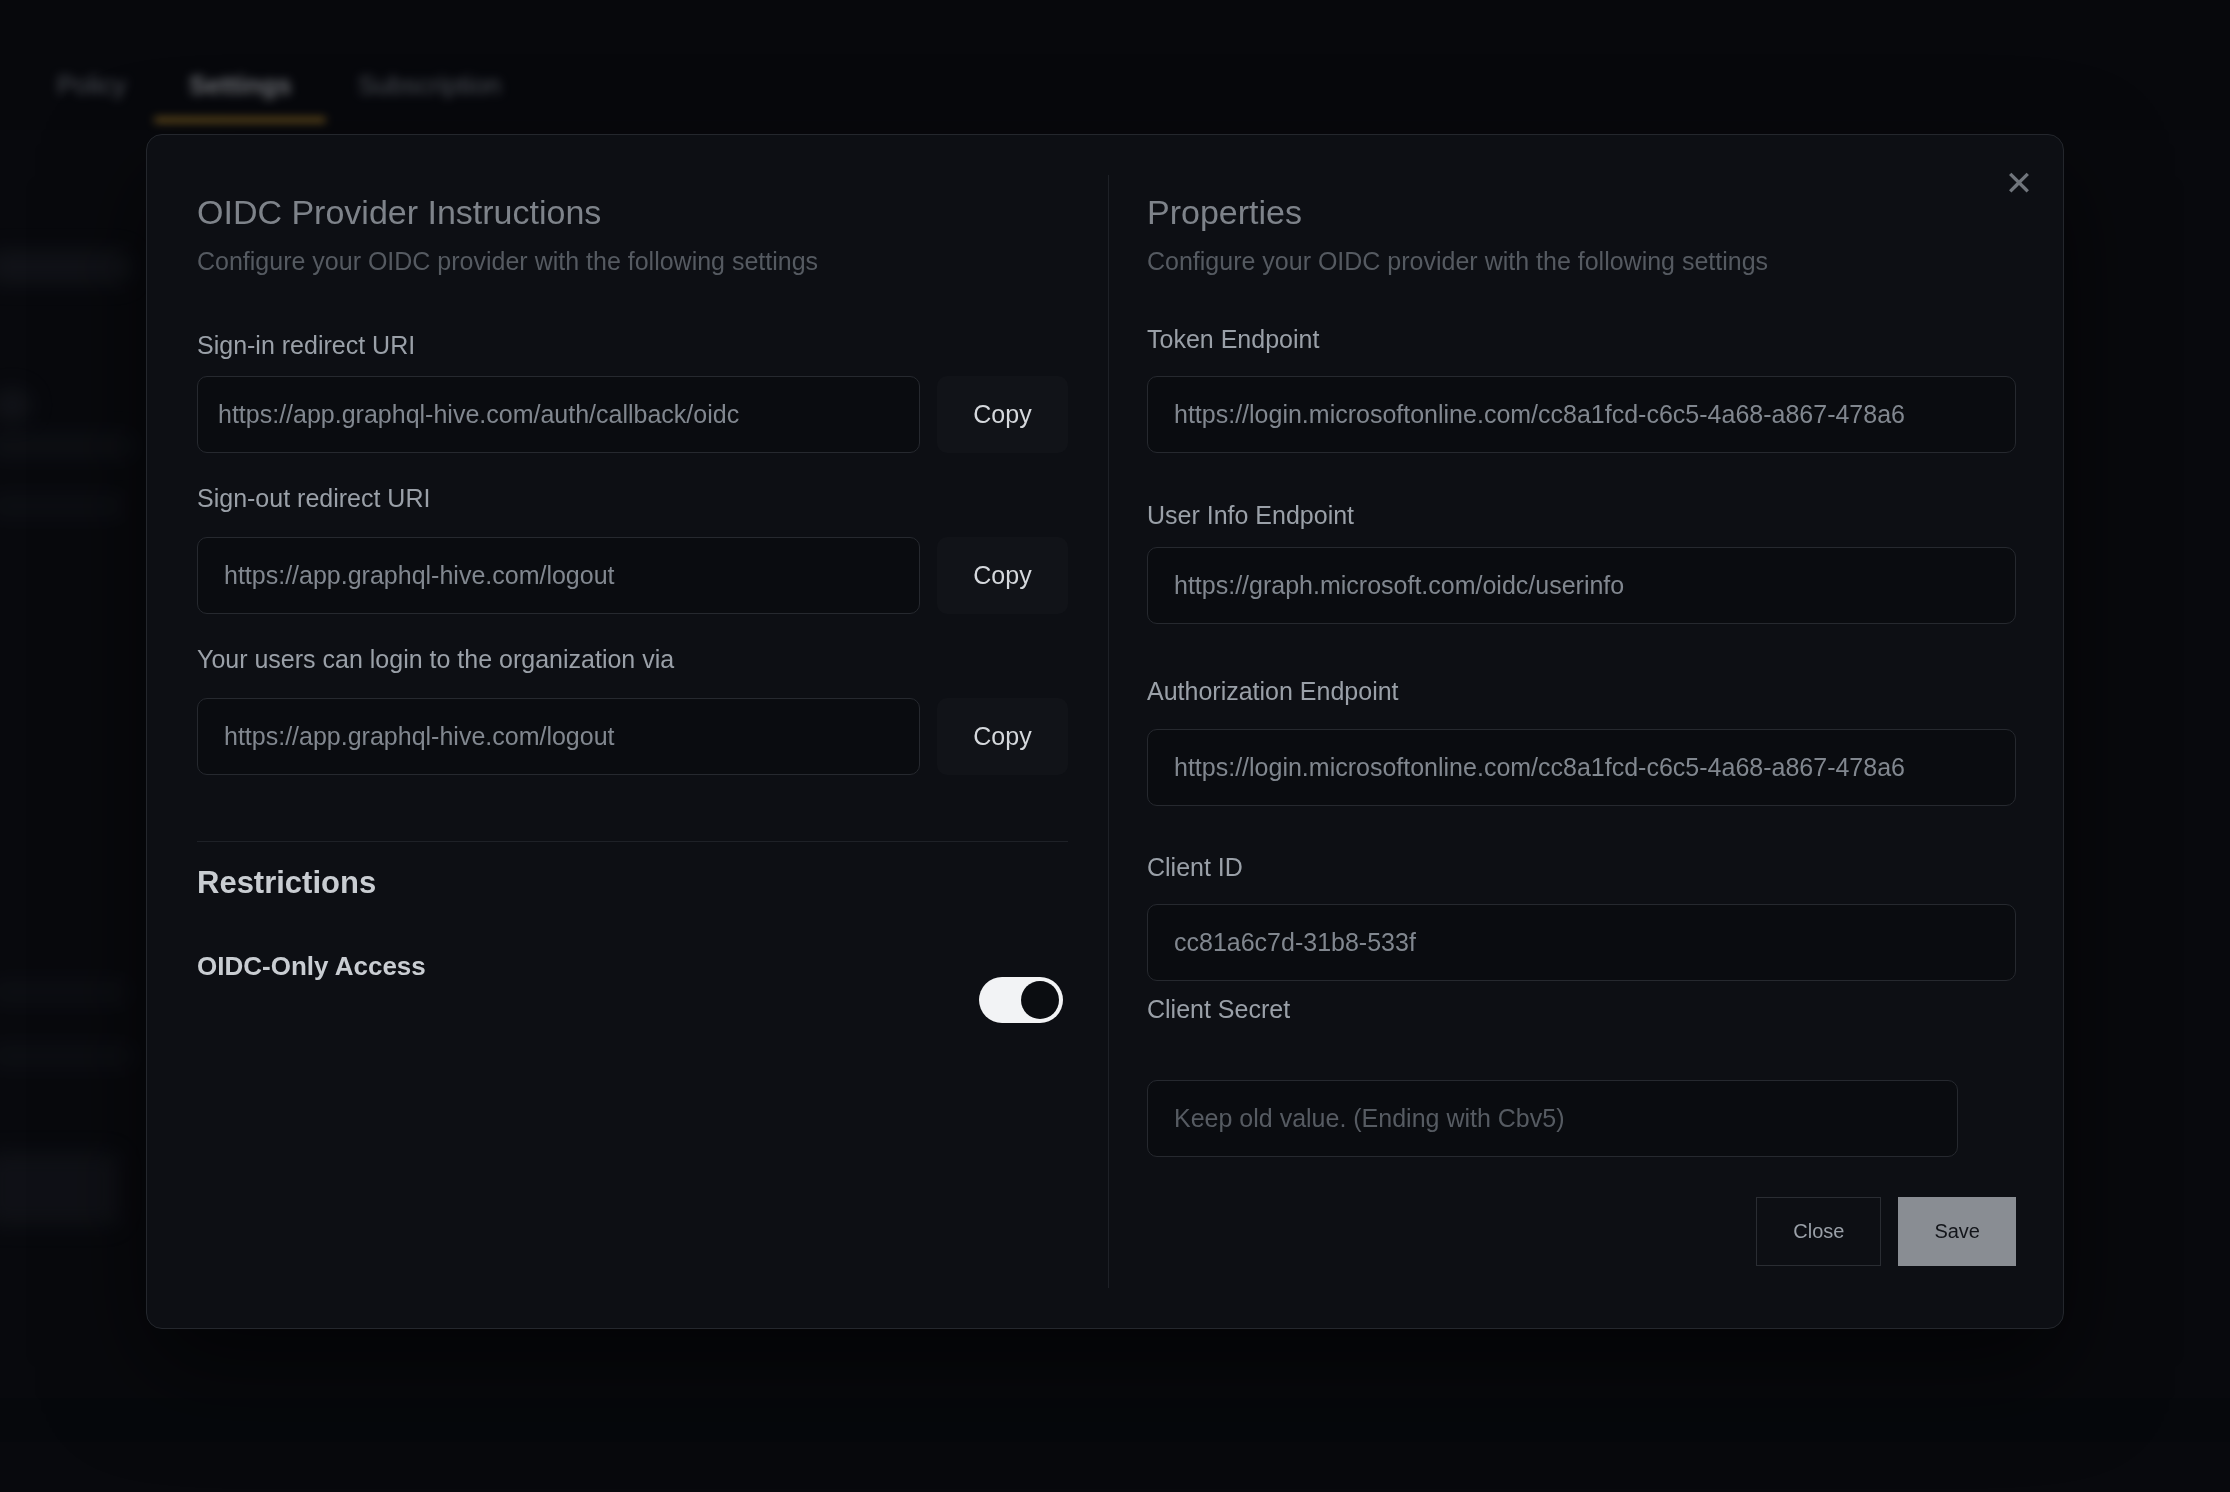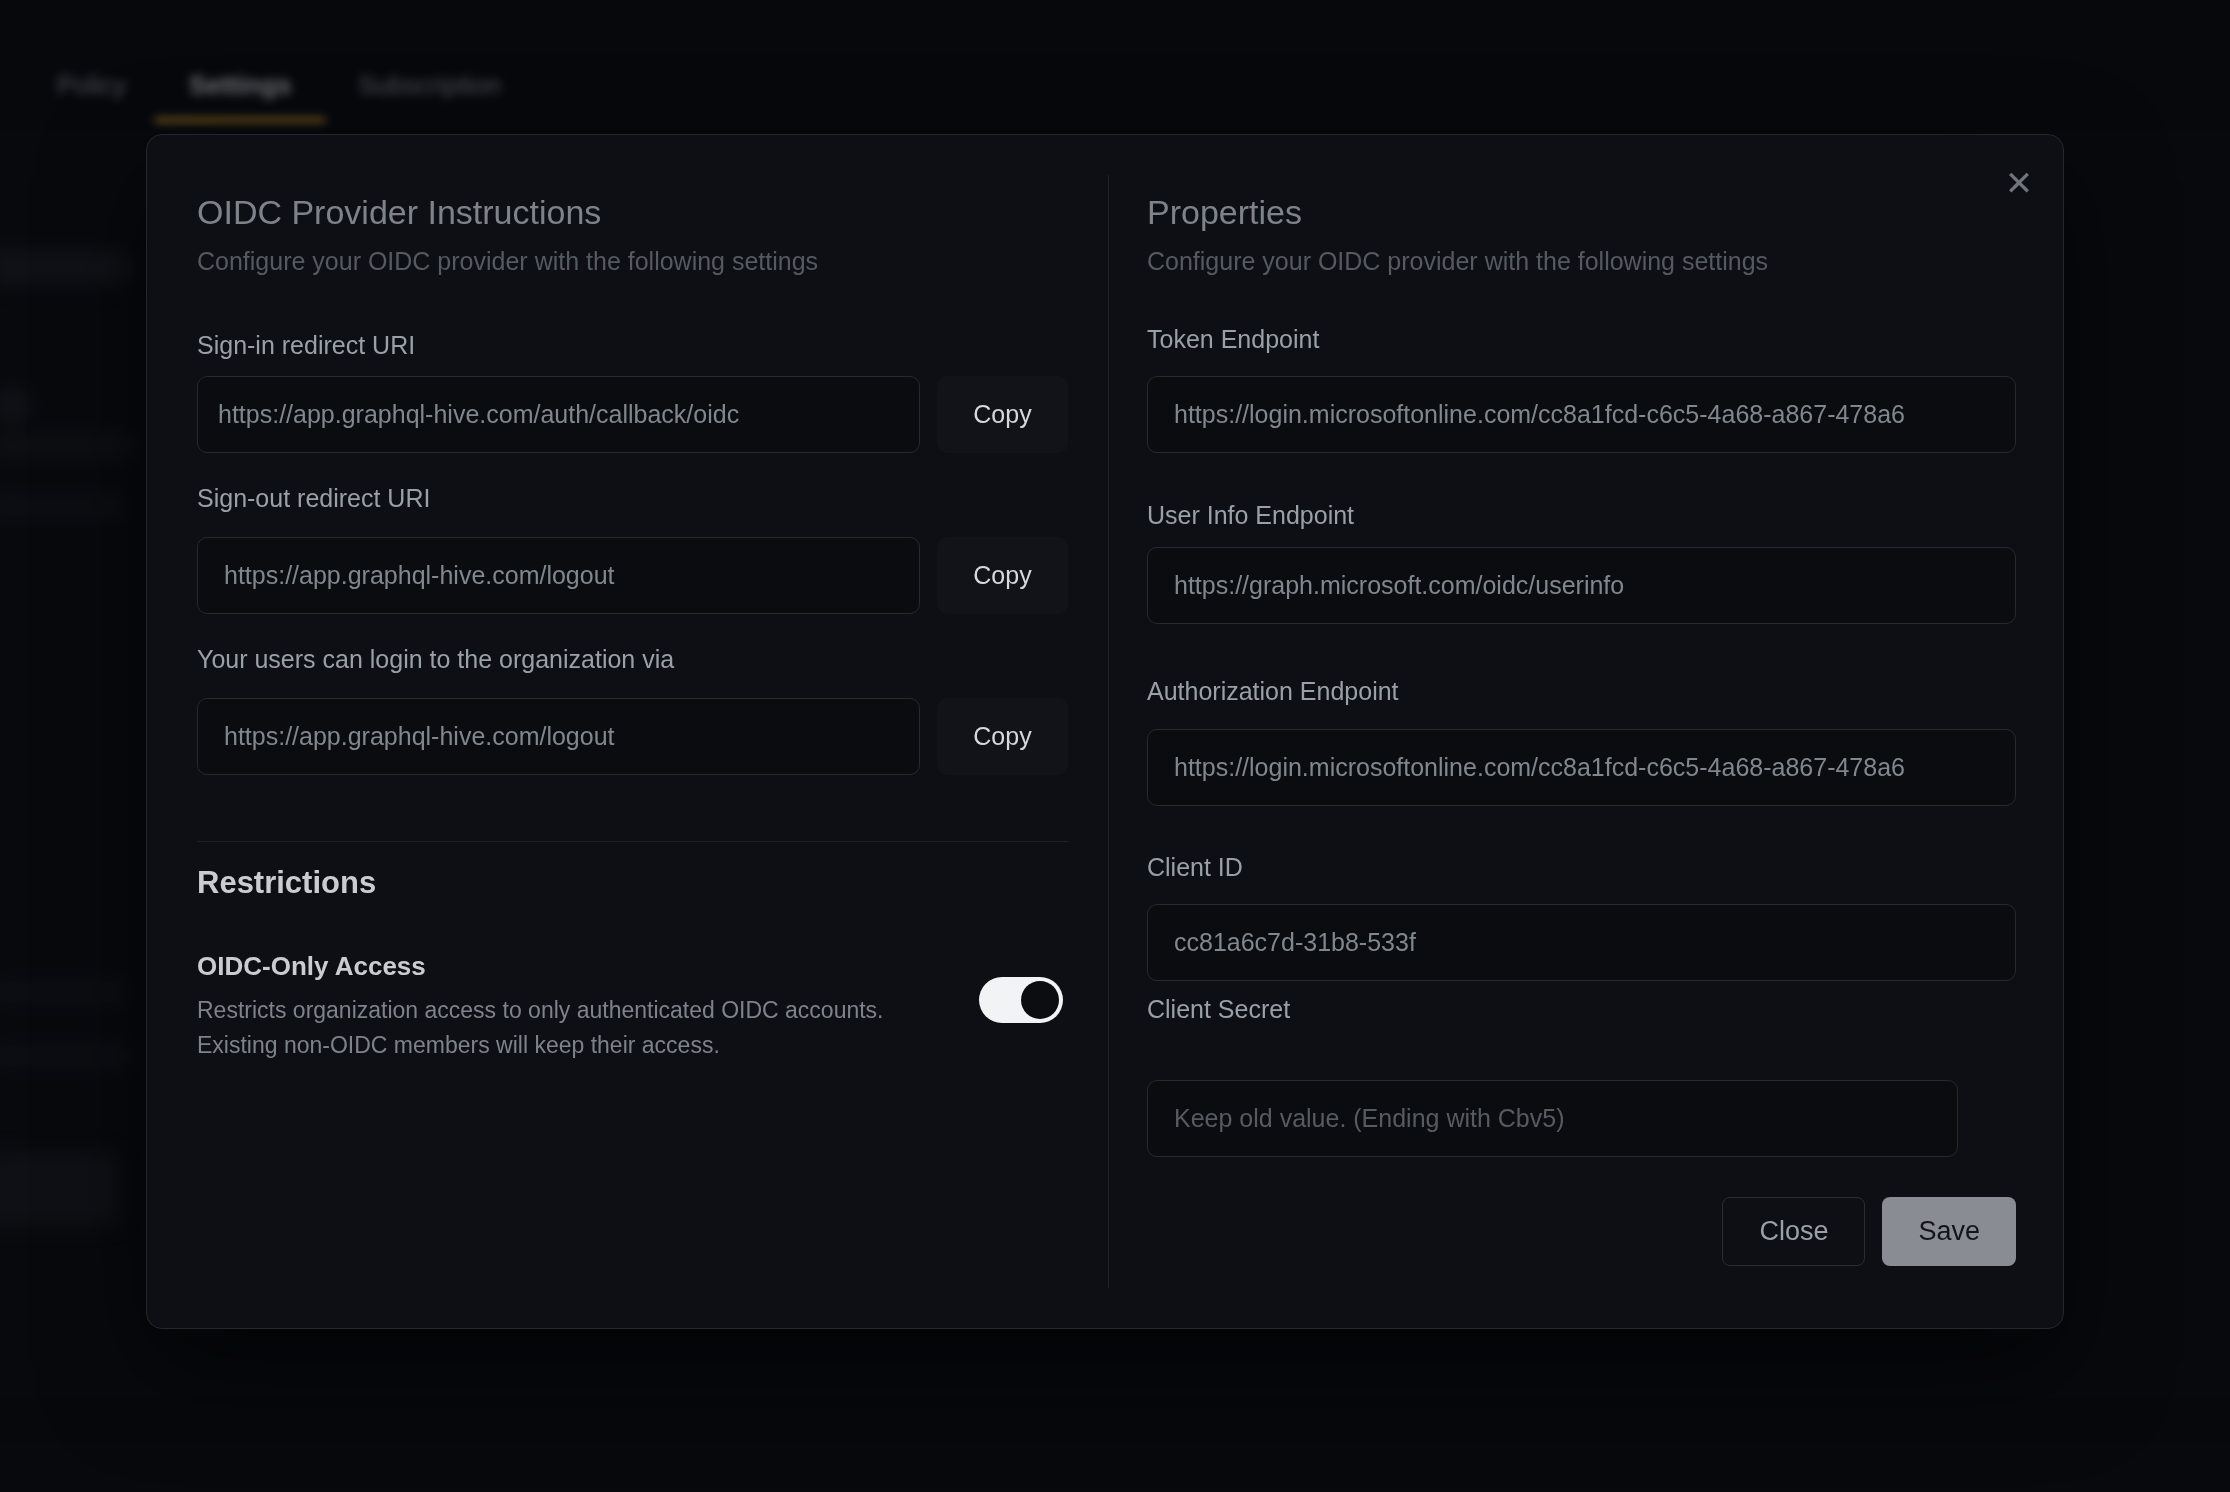--- a/index.html
+++ b/index.html
@@ -100,21 +100,21 @@
   
   .r-title { top:58px; } .r-sub { top:112px; }
   .r-lab1 { top:190px; } .r-inp1 { top:241px; left:0; width:869px; }
   .r-lab2 { top:366px; } .r-inp2 { top:412px; left:0; width:869px; }
   .r-lab3 { top:542px; } .r-inp3 { top:594px; left:0; width:869px; }
   .r-lab4 { top:718px; } .r-inp4 { top:769px; left:0; width:869px; }
   .r-lab5 { top:860px; } .r-inp5 { top:945px; left:0; width:811px; }
 
   .btn-row { position:absolute; top:1062px; right:0; display:flex; gap:17px; }
   .btn {
-    height:69px; border-radius:8px; font-size:27px;
+    height:69px; border-radius:0; font-size:20px;
     font-family:"Liberation Sans", sans-serif; cursor:pointer;
     padding:10px 36px;
   }
   .btn-close { background:transparent; border:1px solid #2a2d33; color:#9aa0a8; }
   .btn-save  { background:#898d93; border:none; color:#13151a; font-weight:500; }
 </style>
 </head>
 <body>
 
 <div class="stage">
@@ -156,24 +156,20 @@
       <input class="ctl-input l-inp2" readonly="" value="https://app.graphql-hive.com/logout" style="">
       <button class="copy-btn l-cp2">Copy</button>
 
       <div class="fld-label l-lab3">Your users can login to the organization via</div>
       <input class="ctl-input l-inp3" readonly="" value="https://app.graphql-hive.com/logout" style="">
       <button class="copy-btn l-cp3">Copy</button>
 
       <div class="h-divider"></div>
       <div class="restr-title">Restrictions</div>
       <div class="restr-item-label">OIDC-Only Access</div>
-      <div class="restr-desc">
-        <div>Restricts organization access to only authenticated OIDC accounts.</div>
-        <div>Existing non-OIDC members will keep their access.</div>
-      </div>
       <div class="toggle">
         <div class="knob"></div>
       </div>
     </div>
 
     <div class="col col-right">
       <div class="sec-title r-title">Properties</div>
       <div class="sec-sub r-sub">Configure your OIDC provider with the following settings</div>
 
       <div class="fld-label r-lab1">Token Endpoint</div>

